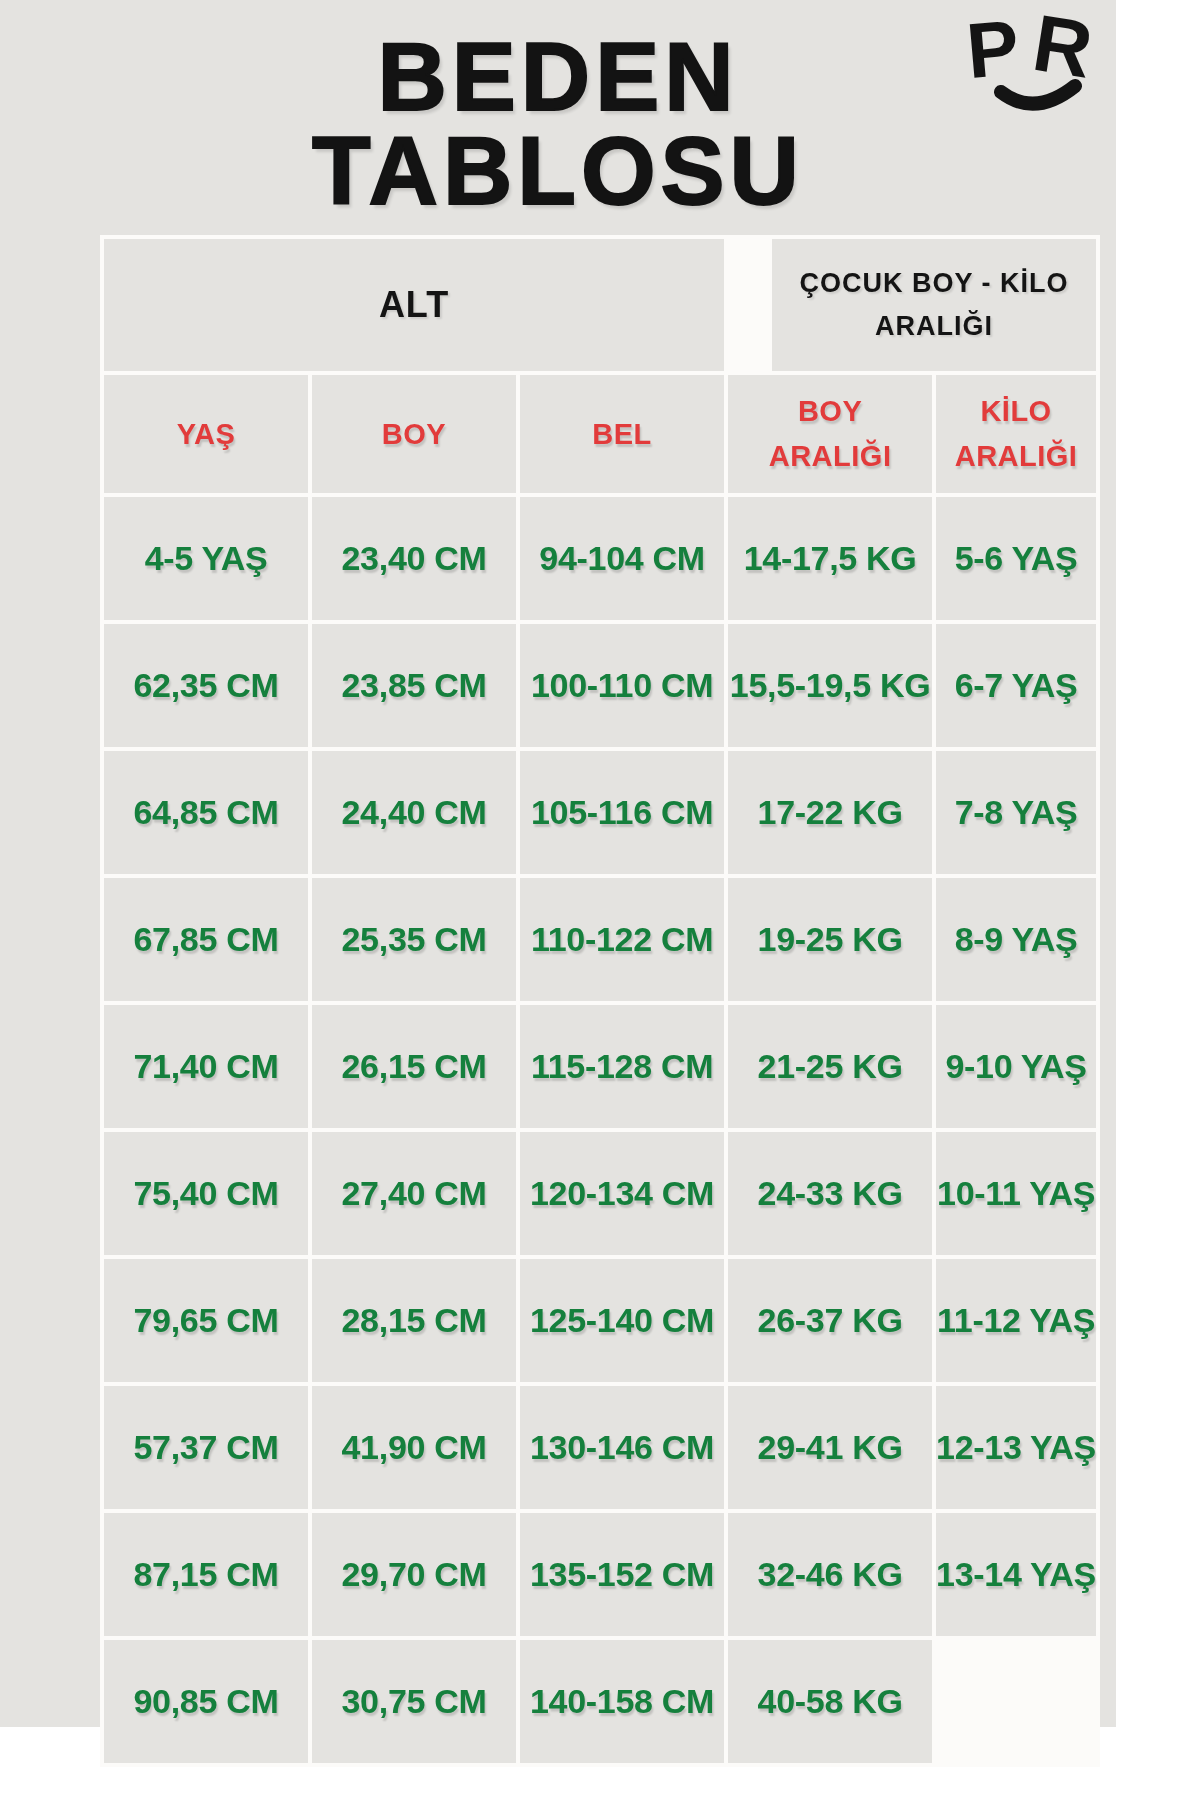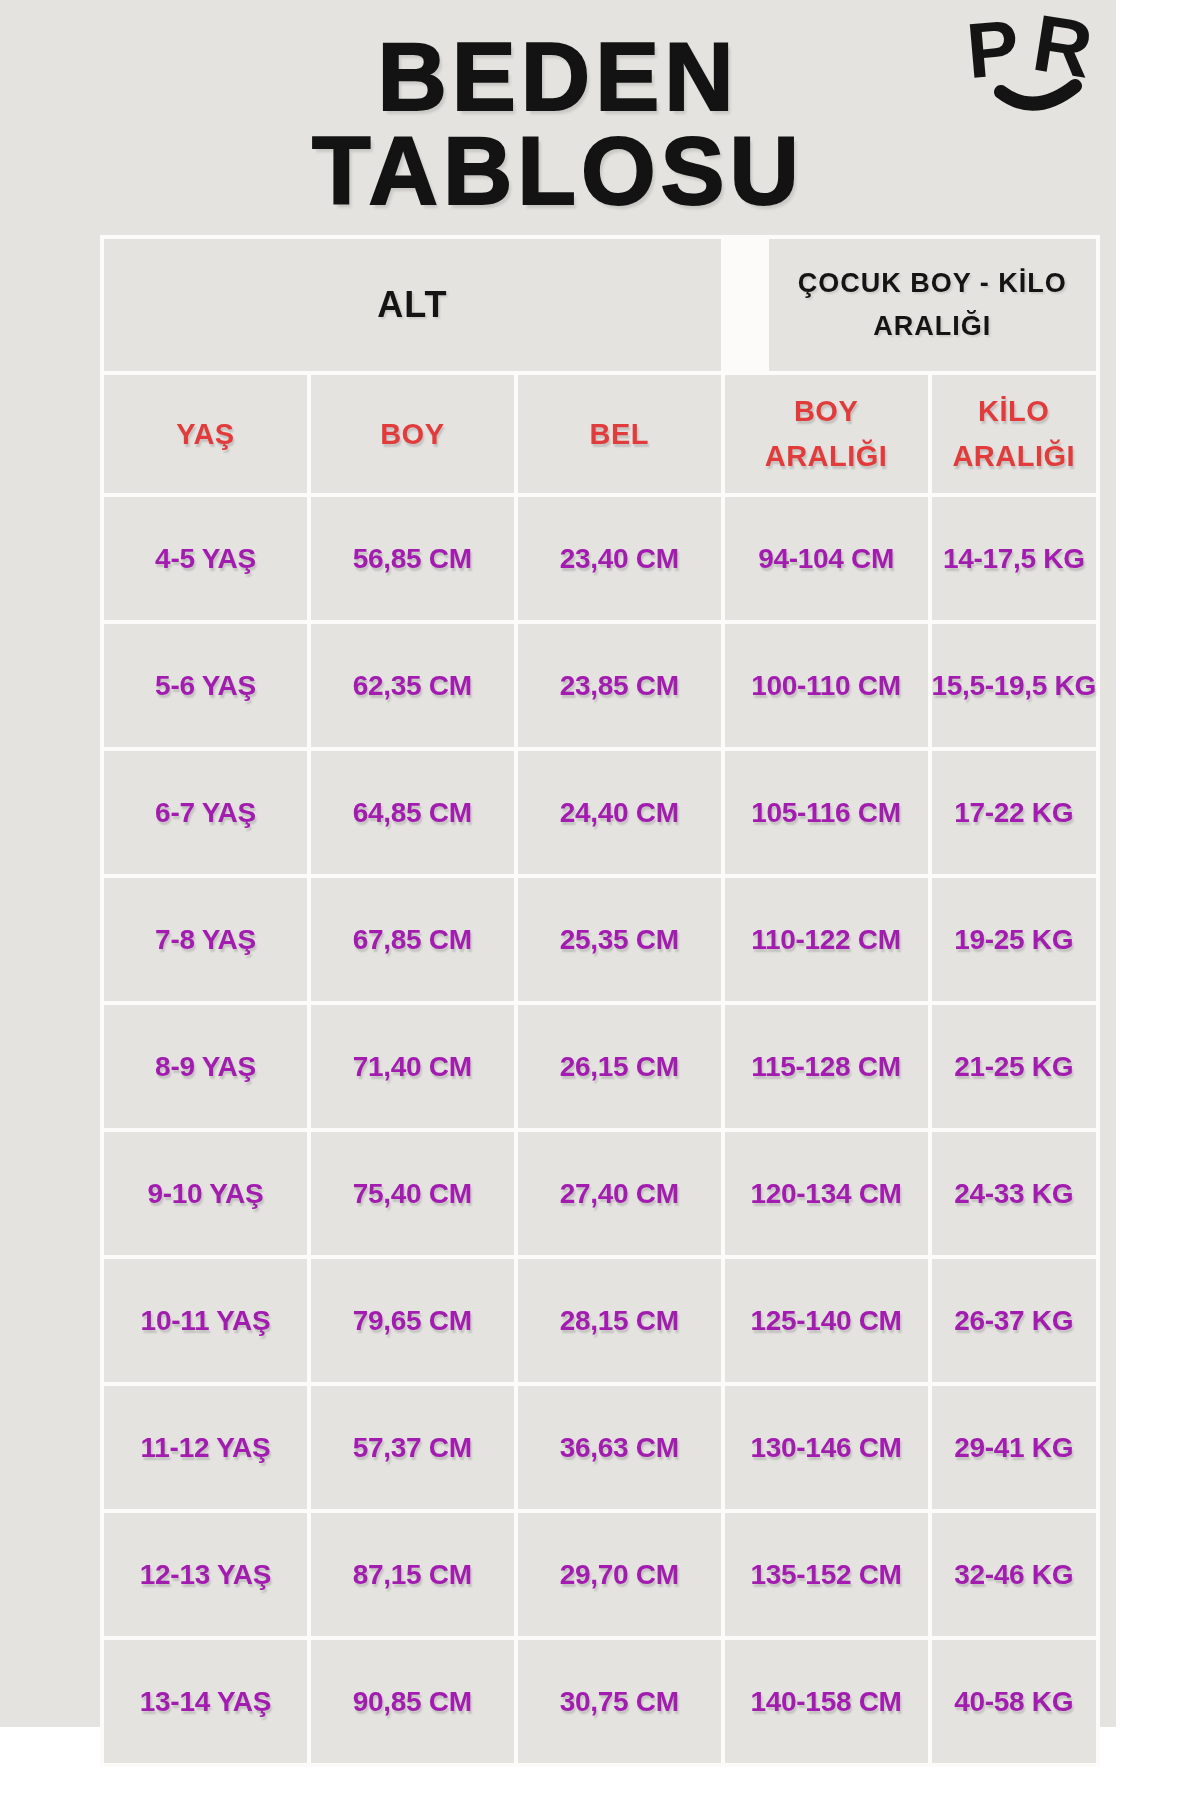--- a/index.html
+++ b/index.html
@@ -99,23 +99,23 @@
     font-size: 29px;
     letter-spacing: 0.5px;
     text-shadow: 1.5px 2.5px 2px rgba(0,0,0,0.15);
   }
   .cell.colhead .hdr-wrap {
     display: inline-block;
     max-width: 155px;
     line-height: 1.55;
   }
   .cell.value {
-    color: #a21caf;
-    font-weight: bold;
-    font-size: 28px;
+    color: #15803d;
+    font-weight: bold;
+    font-size: 34px;
     letter-spacing: -0.3px;
     white-space: nowrap;
     text-shadow: 1.5px 2.5px 2px rgba(0,0,0,0.15);
   }
 </style>
 </head>
 <body>
 
 <div class="canvas">
 
@@ -149,21 +149,20 @@
       <span class="hdr-wrap">BEL</span>
     </div>
     <div class="cell colhead">
       <span class="hdr-wrap">BOY ARALIĞI</span>
     </div>
     <div class="cell colhead">
       <span class="hdr-wrap">KİLO ARALIĞI</span>
     </div>
 
   <div class="cell value">4-5 YAŞ</div>
-      <div class="cell value">56,85 CM</div>
       <div class="cell value">23,40 CM</div>
       <div class="cell value">94-104 CM</div>
       <div class="cell value">14-17,5 KG</div>
       <div class="cell value">5-6 YAŞ</div>
       <div class="cell value">62,35 CM</div>
       <div class="cell value">23,85 CM</div>
       <div class="cell value">100-110 CM</div>
       <div class="cell value">15,5-19,5 KG</div>
       <div class="cell value">6-7 YAŞ</div>
       <div class="cell value">64,85 CM</div>
@@ -185,21 +184,21 @@
       <div class="cell value">27,40 CM</div>
       <div class="cell value">120-134 CM</div>
       <div class="cell value">24-33 KG</div>
       <div class="cell value">10-11 YAŞ</div>
       <div class="cell value">79,65 CM</div>
       <div class="cell value">28,15 CM</div>
       <div class="cell value">125-140 CM</div>
       <div class="cell value">26-37 KG</div>
       <div class="cell value">11-12 YAŞ</div>
       <div class="cell value">57,37 CM</div>
-      <div class="cell value">36,63 CM</div>
+      <div class="cell value">41,90 CM</div>
       <div class="cell value">130-146 CM</div>
       <div class="cell value">29-41 KG</div>
       <div class="cell value">12-13 YAŞ</div>
       <div class="cell value">87,15 CM</div>
       <div class="cell value">29,70 CM</div>
       <div class="cell value">135-152 CM</div>
       <div class="cell value">32-46 KG</div>
       <div class="cell value">13-14 YAŞ</div>
       <div class="cell value">90,85 CM</div>
       <div class="cell value">30,75 CM</div>

